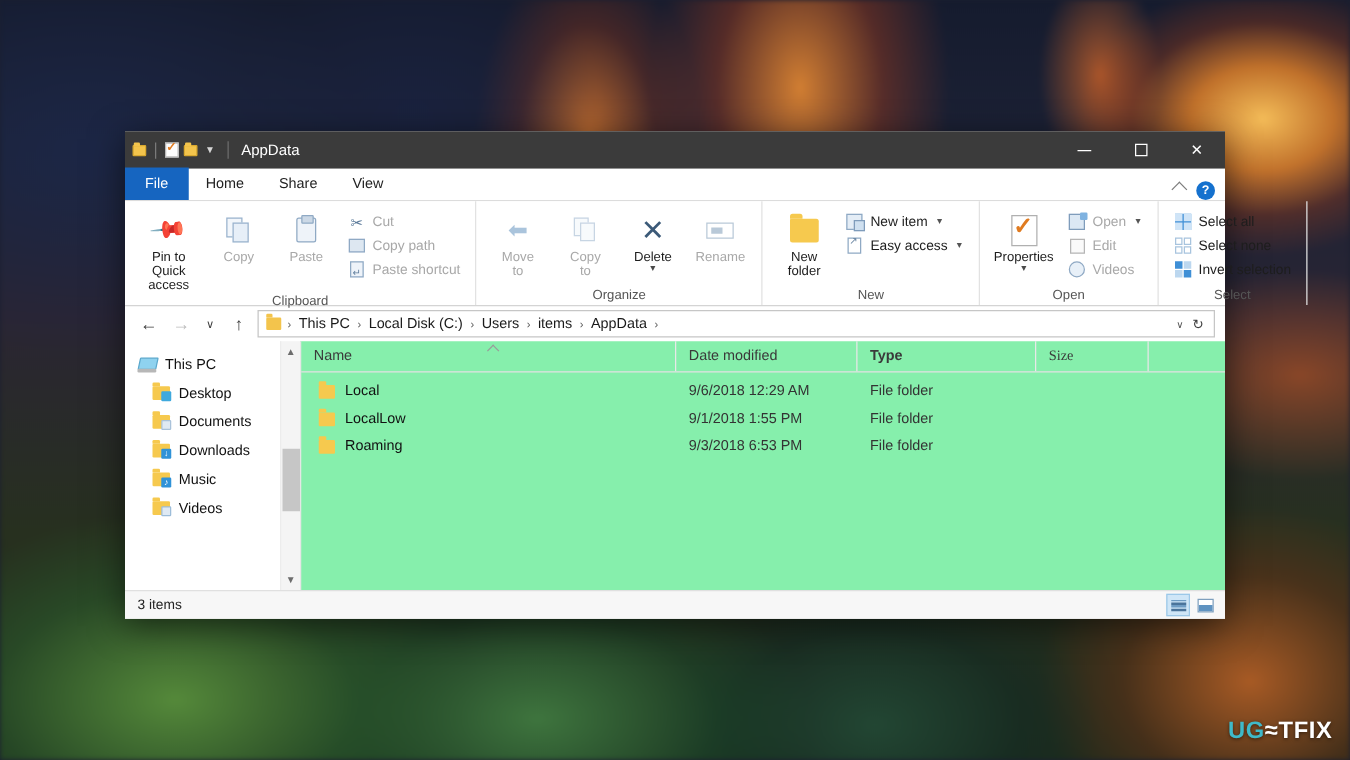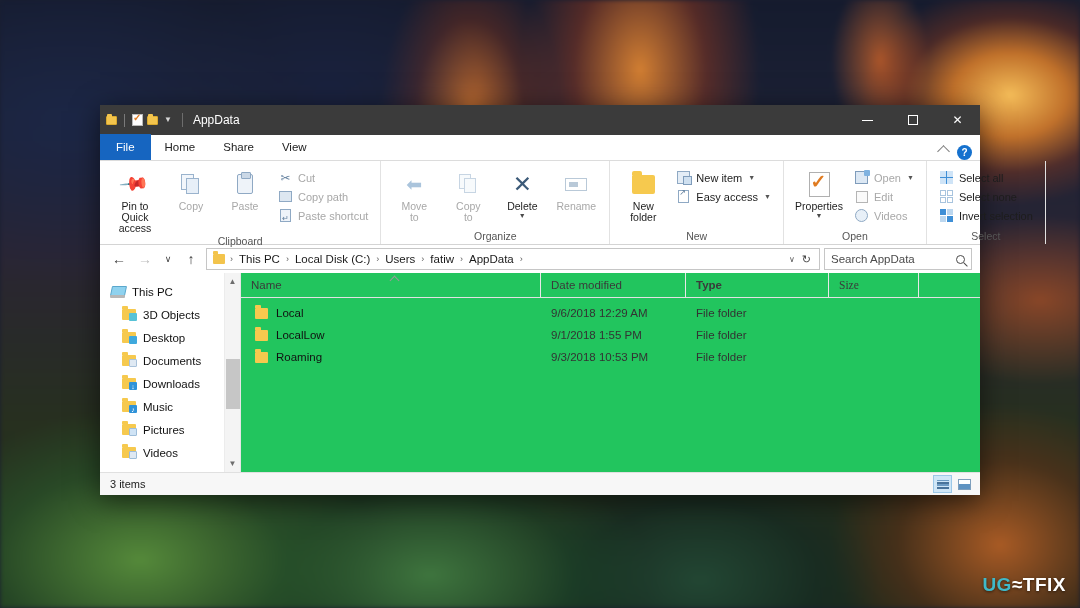--- a/index.html
+++ b/index.html
@@ -399,21 +399,21 @@
   }
   .sb-track { flex: 1; width: 16px; position: relative; }
   .sb-thumb {
     position: absolute; left: 1px; width: 14px;
     top: 42%; height: 30%;
     background: #c6c6c6;
   }
 
   
   .filepane {
-    flex: 1; background: #22c55e;
+    flex: 1; background: #86efac;
     display: flex; flex-direction: column;
     border-left: 1px solid #e6e6e6; min-width: 0;
   }
   .colhead {
     height: 25px; display: flex; align-items: stretch;
     border-bottom: 1px solid #e2e2e2; flex: none;
   }
   .col {
     display: flex; align-items: center; position: relative;
     border-right: 1px solid #e8e8e8;
@@ -716,51 +716,41 @@
 
     <div class="crumbbox">
       <span class="crumb-folder"></span>
       <span class="crumb-sep">›</span>
       <span class="crumb">This PC</span>
       <span class="crumb-sep">›</span>
       <span class="crumb">Local Disk (C:)</span>
       <span class="crumb-sep">›</span>
       <span class="crumb">Users</span>
       <span class="crumb-sep">›</span>
-      <span class="crumb">fatiw</span>
+      <span class="crumb">items</span>
       <span class="crumb-sep">›</span>
       <span class="crumb">AppData</span>
       <span class="crumb-sep">›</span>
       <span class="crumb-tail">
         <span class="crumb-caret">∨</span>
         <span class="refresh">↻</span>
       </span>
     </div>
 
-    <div class="searchbox">
-      <span class="ph">Search AppData</span>
-      <span class="mag"></span>
-    </div>
   </div>
 
   <div class="main">
 
     <div class="sidebar">
       <div class="navlist">
         <div class="navitem">
           <span class="ic-pc"></span>
           <span>This PC</span>
         </div>
         <div class="navitem child">
-          <span class="ic-fold badge-3d">
-              <i></i>
-            </span>
-          <span>3D Objects</span>
-        </div>
-        <div class="navitem child">
           <span class="ic-fold badge-desk">
               <i></i>
             </span>
           <span>Desktop</span>
         </div>
         <div class="navitem child">
           <span class="ic-fold badge-doc">
               <i></i>
             </span>
           <span>Documents</span>
@@ -771,26 +761,20 @@
             </span>
           <span>Downloads</span>
         </div>
         <div class="navitem child">
           <span class="ic-fold badge-mus">
               <i>♪</i>
             </span>
           <span>Music</span>
         </div>
         <div class="navitem child">
-          <span class="ic-fold badge-pic">
-              <i></i>
-            </span>
-          <span>Pictures</span>
-        </div>
-        <div class="navitem child">
           <span class="ic-fold badge-vid">
               <i></i>
             </span>
           <span>Videos</span>
         </div>
       </div>
       <div class="scrollbar">
         <div class="sb-arrow">▲</div>
         <div class="sb-track">
           <div class="sb-thumb"></div>
@@ -833,21 +817,21 @@
           </div>
           <div class="cell c-date">9/1/2018 1:55 PM</div>
           <div class="cell c-type">File folder</div>
           <div class="cell c-size"></div>
         </div>
         <div class="row">
           <div class="cell c-name">
             <span class="rowfolder"></span>
             <span>Roaming</span>
           </div>
-          <div class="cell c-date">9/3/2018 10:53 PM</div>
+          <div class="cell c-date">9/3/2018 6:53 PM</div>
           <div class="cell c-type">File folder</div>
           <div class="cell c-size"></div>
         </div>
       </div>
     </div>
   </div>
 
   <div class="statusbar">
     <div class="status-text">3 items</div>
     <div class="viewbtns">

